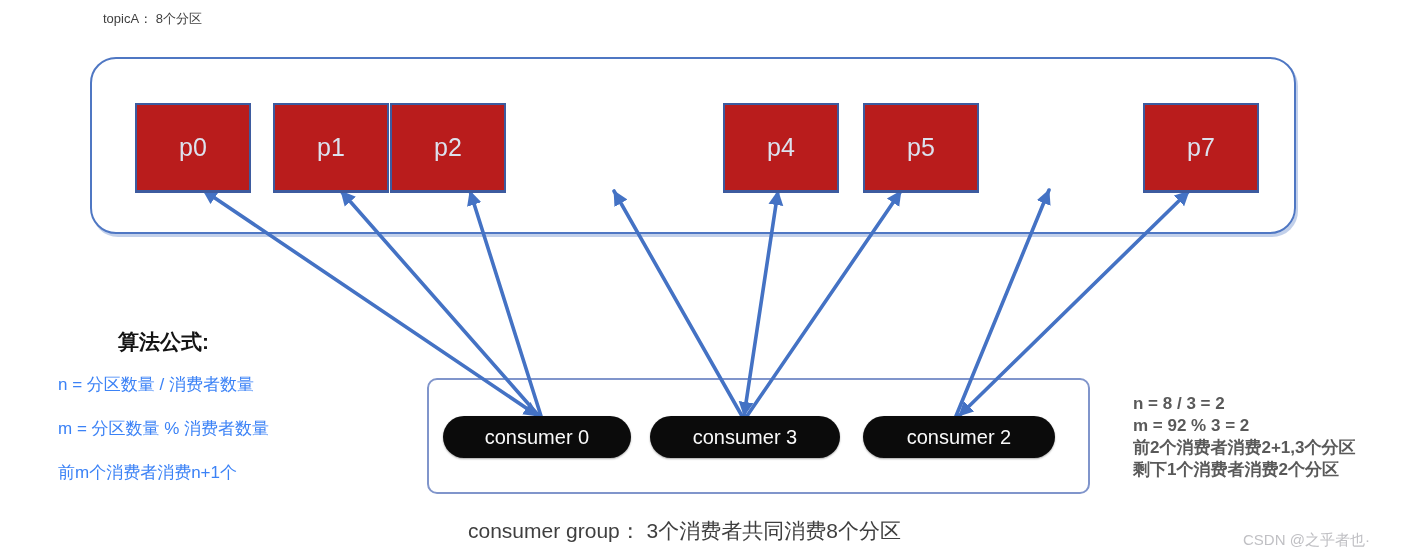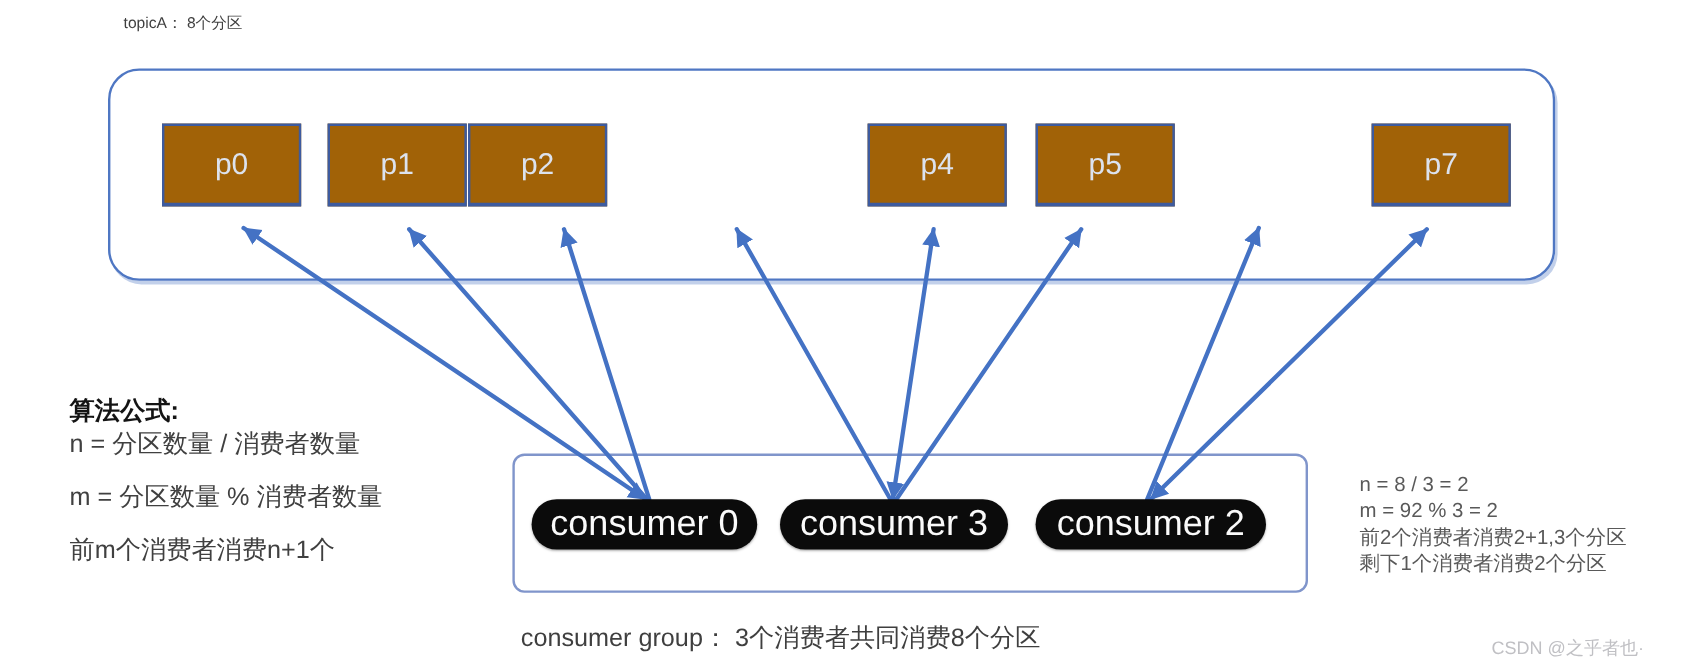--- a/index.html
+++ b/index.html
@@ -34,66 +34,68 @@
     background: transparent;
     z-index: 1;
   }
 
   
   svg.arrows { left: 0; top: 0; z-index: 2; }
 
   
   .partition {
     top: 103px;
-    width: 116px; height: 69px;
-    background: #a16207;
+    width: 116px; height: 90px;
+    background: #b91c1c;
     border: 2px solid #3d5b9f;
     border-bottom-width: 3px;
     color: #dce2ee;
     font-size: 25px;
     display: flex; align-items: center; justify-content: center;
     z-index: 3;
   }
 
   
   .consumer {
     top: 416px; height: 42px;
     background: #0b0b0b;
     border-radius: 21px;
     color: #fafafa;
-    font-size: 30px;
+    font-size: 20px;
     display: flex; align-items: center; justify-content: center;
     z-index: 3;
     box-shadow: 0 1px 2px rgba(0,0,0,0.35);
   }
 
   .topic-title {
     left: 103px; top: 10px;
     font-size: 13px; color: #3f3f3f;
     z-index: 3;
   }
   .group-caption {
-    left: 434px; top: 517px;
+    left: 468px; top: 517px;
     font-size: 21px; color: #3f3f3f;
     z-index: 3;
   }
 
   .algo-block { left: 58px; top: 328px; z-index: 3; }
   .algo-heading {
     font-size: 21px; font-weight: bold; color: #141414;
+    margin-bottom: 14px;
+    text-align: center;
   }
   .algo-line {
-    font-size: 21px; color: #404040;
+    font-size: 17px; color: #3b82f6;
     height: 44px; line-height: 30px;
   }
 
   .example-block { left: 1133px; top: 393px; z-index: 3; }
   .example-line {
     font-size: 17px; color: #595959;
-    line-height: 22px; white-space: nowrap;
+    line-height: 22px; white-space: nowrap; font-weight: bold;
   }
 
   .watermark {
     left: 1243px; top: 531px;
     font-size: 15px; color: #c0c0c4;
     white-space: nowrap;
     z-index: 3;
     text-align: center;
   }
 </style>

